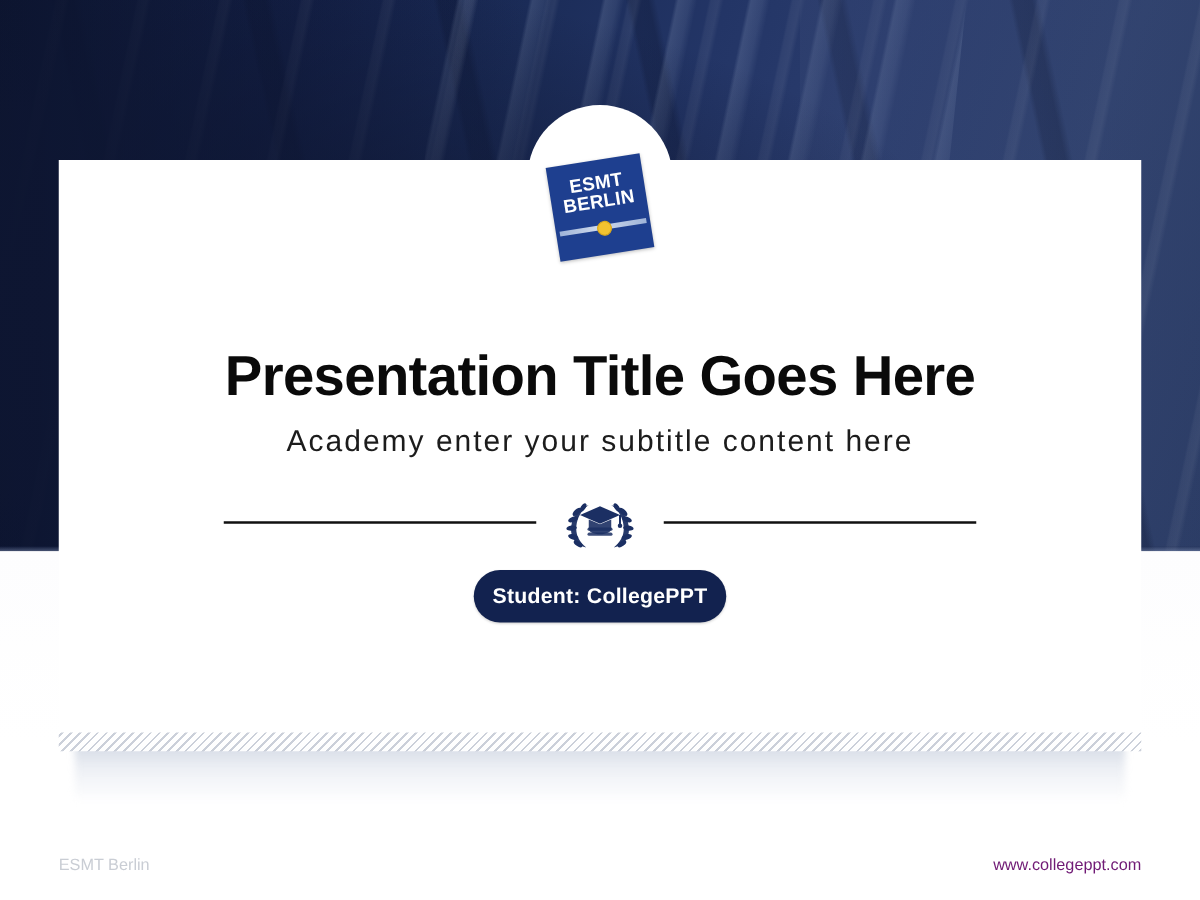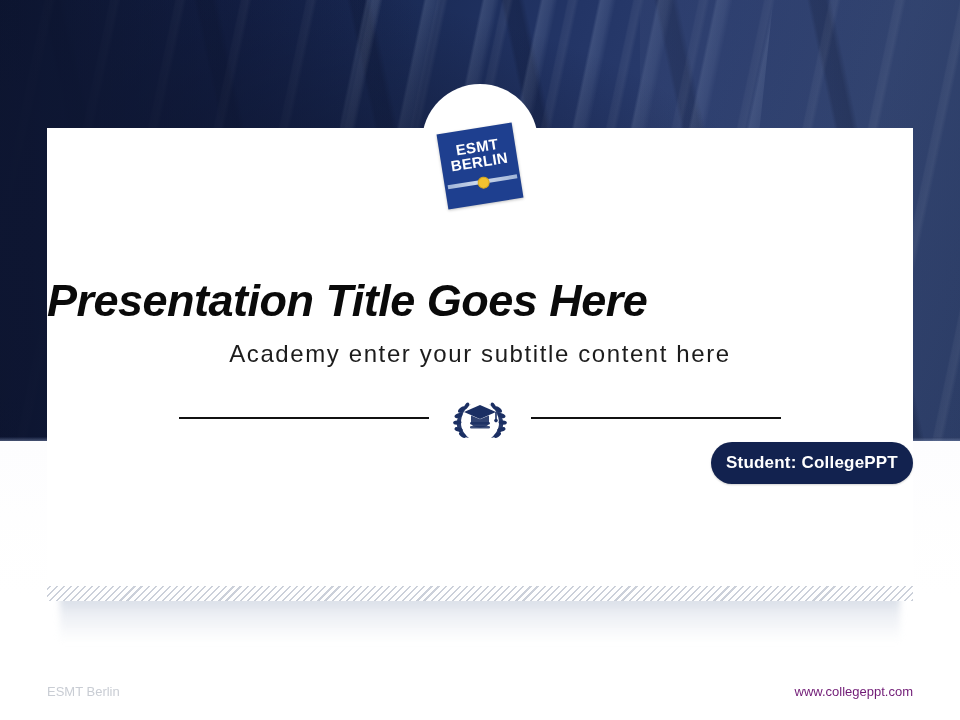--- a/index.html
+++ b/index.html
@@ -218,28 +218,27 @@
     background: #f2c230;
     border: 1px solid #d9a81d;
   }
 
   
   .title {
     position: absolute;
     left: 47px;
     top: 275px;
     width: 866px;
-    text-align: left;
+    text-align: center;
     font-size: 45px;
     font-weight: bold;
     color: #0a0a0a;
     letter-spacing: -0.5px;
     font-family: "Liberation Sans", sans-serif;
     white-space: nowrap;
-    font-style: italic;
   }
   .subtitle {
     position: absolute;
     left: 47px;
     top: 340px;
     width: 866px;
     text-align: center;
     font-size: 24px;
     color: #1c1c1c;
     letter-spacing: 1.6px;
@@ -267,24 +266,24 @@
     margin: 0 22px;
     width: 58px;
     height: 44px;
     display: block;
   }
 
   
   .pills {
     position: absolute;
     left: 47px;
-    top: 442px;
+    top: 456px;
     width: 866px;
     display: flex;
-    justify-content: flex-end;
+    justify-content: center;
     gap: 13px;
   }
   .pill {
     width: 202px;
     height: 42px;
     border-radius: 21px;
     background: #12224f;
     color: #ffffff;
     font-size: 17px;
     font-weight: bold;

